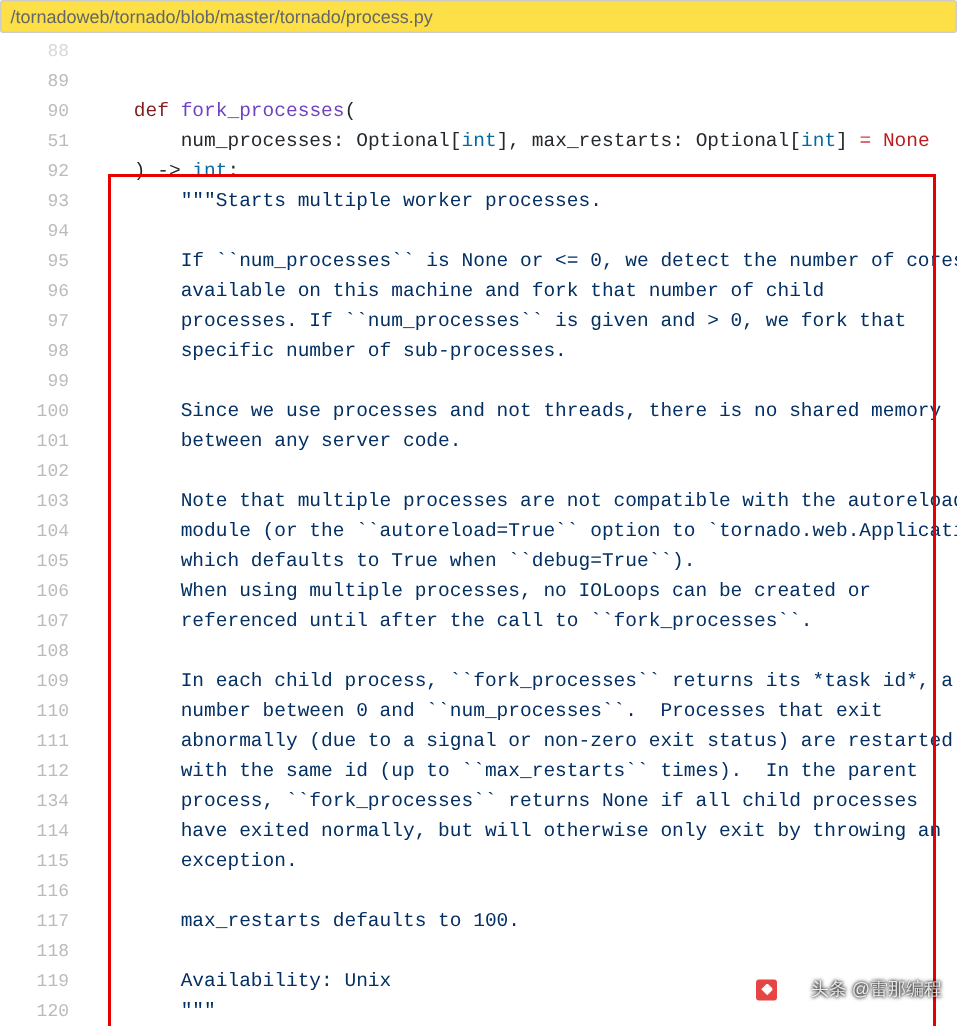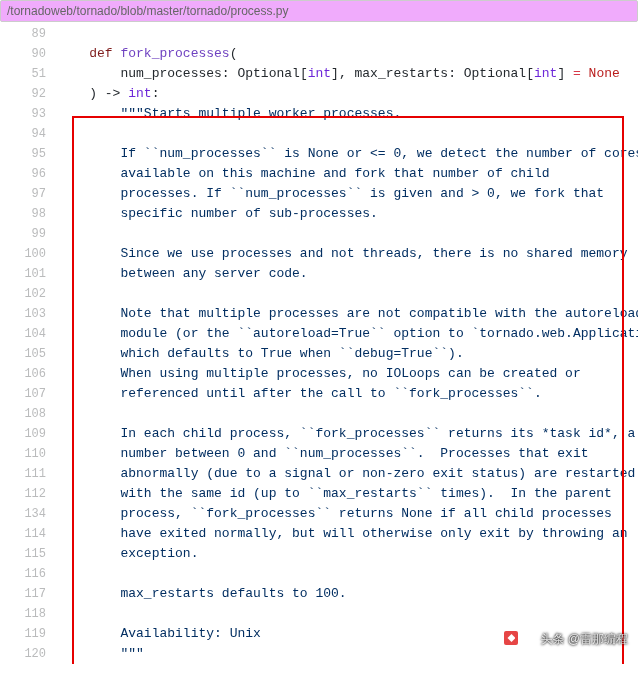--- a/index.html
+++ b/index.html
@@ -4,21 +4,21 @@
 <style>
   * { margin: 0; padding: 0; box-sizing: border-box; }
   body {
     font-family: Consolas, "Courier New", monospace;
     font-size: 13px;
     background: #fff;
     color: #24292e;
     width: 638px;
   }
   .breadcrumb {
-    background: #f0abfc;
+    background: #fde047;
     border: 1px solid #ccc;
     padding: 3px 6px;
     font-family: Arial, sans-serif;
     font-size: 12px;
     color: #666;
     border-radius: 2px;
     margin-bottom: 2px;
   }
   .code-area {
     padding-left: 20px;
@@ -37,41 +37,41 @@
     font-size: 12px;
     flex-shrink: 0;
   }
   .code {
     white-space: pre;
     flex: 1;
     color: #24292e;
   }
   .kw { color: #7f1d1d; }
   .fn { color: #6f42c1; }
-  .tp { color: #6d28d9; }
+  .tp { color: #0369a1; }
   .str { color: #032f62; }
   .op { color: #d73a49; }
   .num { color: #b91c1c; }
   .red-box {
     border: 2px solid #e60000;
     position: absolute;
     pointer-events: none;
   }
   .container { position: relative; }
   .line88 .gutter { color: #d8d8d8; }
   .watermark {
     position: absolute;
     right: 10px;
     bottom: 16px;
     font-family: Arial, sans-serif;
     font-size: 12px;
     color: rgba(255,255,255,0.85);
     text-shadow: 0 0 3px rgba(0,0,0,0.9), 0 0 2px rgba(0,0,0,0.9);
     display: flex;
-    align-items: flex-start;
+    align-items: center;
     gap: 22px;
     margin-top: 30px;
   }
   .wm-icon {
     width: 14px; height: 14px;
     background: #e64545;
     display: inline-block;
     border-radius: 2px;
     position: relative;
   }
@@ -85,20 +85,24 @@
   }
 </style>
 </head>
 <body>
 
 <div class="breadcrumb">/tornadoweb/tornado/blob/master/tornado/process.py</div>
 
 <div class="container">
 <div class="code-area">
 
+<div class="line line88">
+        <div class="gutter">88</div>
+        <div class="code"></div>
+      </div>
 <div class="line">
         <div class="gutter">89</div>
         <div class="code"></div>
       </div>
 
 <div class="line">
         <div class="gutter">90</div>
         <div class="code"><span>    </span><span class="kw">def</span> <span class="fn">fork_processes</span><span>(</span></div>
       </div>
 

